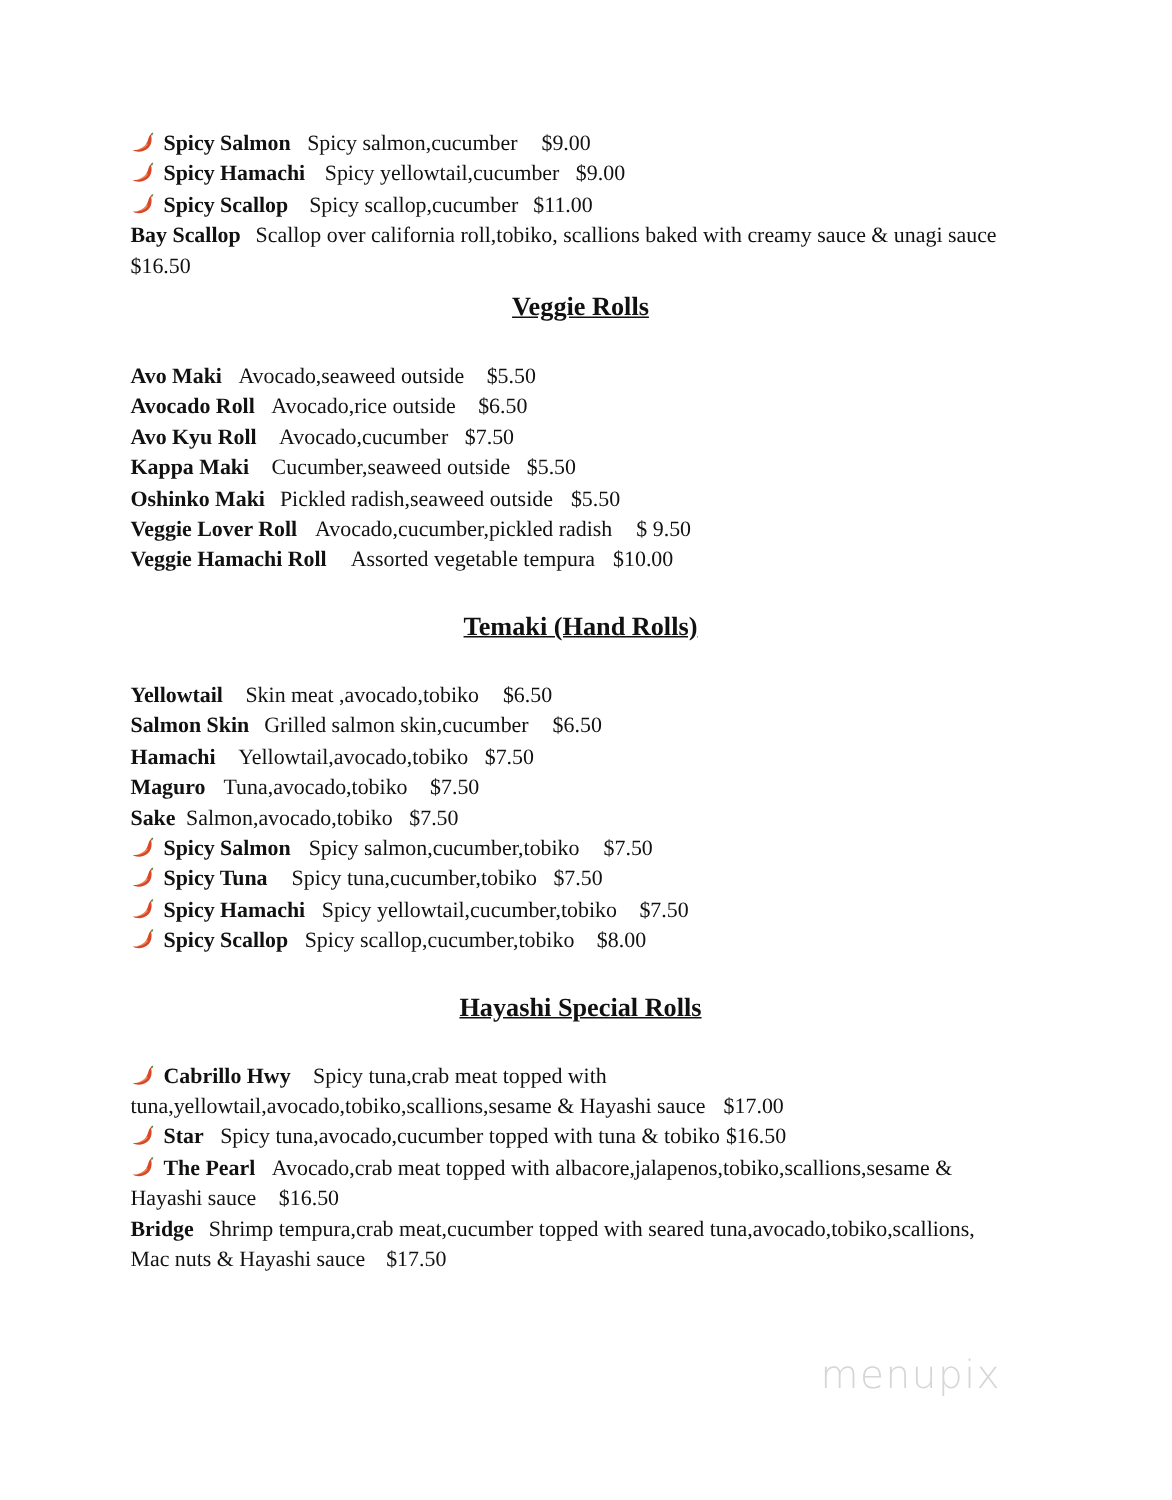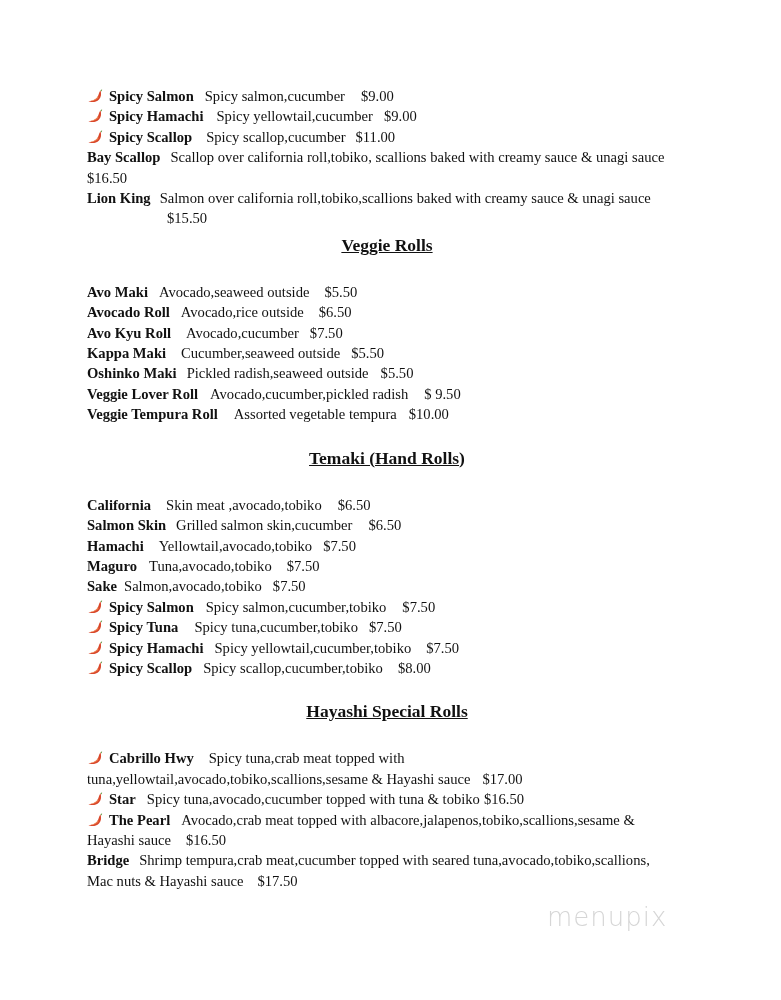--- a/index.html
+++ b/index.html
@@ -57,39 +57,36 @@
           </svg></span><span class="name">Spicy Hamachi</span><span class="gap" style="width:13px"></span><span>Spicy yellowtail,cucumber</span><span class="gap" style="width:11px"></span><span class="price">$9.00</span>
     </div>
     <div class="line">
       <span class="pepper"><svg width="16" height="14">
             <use href="#pep"></use>
           </svg></span><span class="name">Spicy Scallop</span><span class="gap" style="width:14px"></span><span>Spicy scallop,cucumber</span><span class="gap" style="width:10px"></span><span class="price">$11.00</span>
     </div>
     <div class="line wrap">
       <span class="name">Bay Scallop</span><span class="gap" style="width:10px"></span><span>Scallop over california roll,tobiko, scallions baked with creamy sauce &amp; unagi sauce</span><span class="gap" style="width:14px"></span><span class="price">$16.50</span>
     </div>
-    <div class="line wrap">
-      <span class="name">Lion King</span><span class="gap" style="width:9px"></span><span>Salmon over california roll,tobiko,scallions baked with creamy sauce &amp; unagi sauce</span><span class="gap" style="width:80px"></span><span class="price">$15.50</span>
-    </div>
   </div>
 
   <div class="heading" style="margin-top:5px; margin-bottom:26px;">Veggie Rolls</div>
   <div>
     <div class="line"><span class="name">Avo Maki</span><span class="gap" style="width:11px"></span><span>Avocado,seaweed outside</span><span class="gap" style="width:15px"></span><span class="price">$5.50</span></div>
     <div class="line"><span class="name">Avocado Roll</span><span class="gap" style="width:11px"></span><span>Avocado,rice outside</span><span class="gap" style="width:15px"></span><span class="price">$6.50</span></div>
     <div class="line"><span class="name">Avo Kyu Roll</span><span class="gap" style="width:15px"></span><span>Avocado,cucumber</span><span class="gap" style="width:11px"></span><span class="price">$7.50</span></div>
     <div class="line"><span class="name">Kappa Maki</span><span class="gap" style="width:15px"></span><span>Cucumber,seaweed outside</span><span class="gap" style="width:11px"></span><span class="price">$5.50</span></div>
     <div class="line"><span class="name">Oshinko Maki</span><span class="gap" style="width:10px"></span><span>Pickled radish,seaweed outside</span><span class="gap" style="width:12px"></span><span class="price">$5.50</span></div>
     <div class="line"><span class="name">Veggie Lover Roll</span><span class="gap" style="width:12px"></span><span>Avocado,cucumber,pickled radish</span><span class="gap" style="width:16px"></span><span class="price">$ 9.50</span></div>
-    <div class="line"><span class="name">Veggie Tempura Roll</span><span class="gap" style="width:16px"></span><span>Assorted vegetable tempura</span><span class="gap" style="width:12px"></span><span class="price">$10.00</span></div>
+    <div class="line"><span class="name">Veggie Hamachi Roll</span><span class="gap" style="width:16px"></span><span>Assorted vegetable tempura</span><span class="gap" style="width:12px"></span><span class="price">$10.00</span></div>
   </div>
 
   <div class="heading" style="margin-top:22px; margin-bottom:26px;">Temaki (Hand Rolls)</div>
   <div>
-    <div class="line"><span class="name">California</span><span class="gap" style="width:15px"></span><span>Skin meat ,avocado,tobiko</span><span class="gap" style="width:16px"></span><span class="price">$6.50</span></div>
+    <div class="line"><span class="name">Yellowtail</span><span class="gap" style="width:15px"></span><span>Skin meat ,avocado,tobiko</span><span class="gap" style="width:16px"></span><span class="price">$6.50</span></div>
     <div class="line"><span class="name">Salmon Skin</span><span class="gap" style="width:10px"></span><span>Grilled salmon skin,cucumber</span><span class="gap" style="width:16px"></span><span class="price">$6.50</span></div>
     <div class="line"><span class="name">Hamachi</span><span class="gap" style="width:15px"></span><span>Yellowtail,avocado,tobiko</span><span class="gap" style="width:11px"></span><span class="price">$7.50</span></div>
     <div class="line"><span class="name">Maguro</span><span class="gap" style="width:12px"></span><span>Tuna,avocado,tobiko</span><span class="gap" style="width:15px"></span><span class="price">$7.50</span></div>
     <div class="line"><span class="name">Sake</span><span class="gap" style="width:7px"></span><span>Salmon,avocado,tobiko</span><span class="gap" style="width:11px"></span><span class="price">$7.50</span></div>
     <div class="line"><span class="pepper"><svg width="16" height="14">
             <use href="#pep"></use>
           </svg></span><span class="name">Spicy Salmon</span><span class="gap" style="width:12px"></span><span>Spicy salmon,cucumber,tobiko</span><span class="gap" style="width:16px"></span><span class="price">$7.50</span></div>
     <div class="line"><span class="pepper"><svg width="16" height="14">
             <use href="#pep"></use>
           </svg></span><span class="name">Spicy Tuna</span><span class="gap" style="width:16px"></span><span>Spicy tuna,cucumber,tobiko</span><span class="gap" style="width:11px"></span><span class="price">$7.50</span></div>

